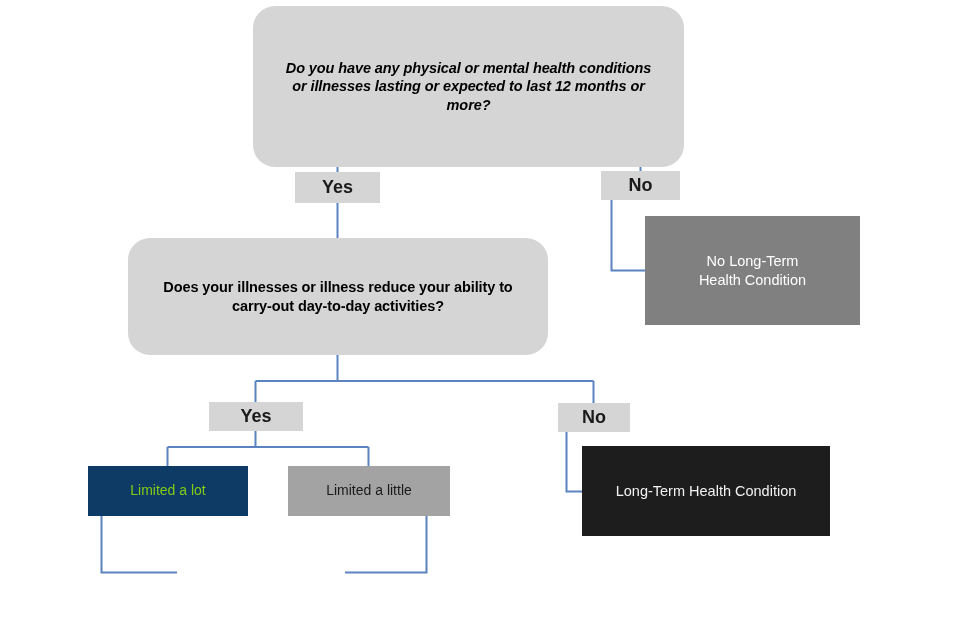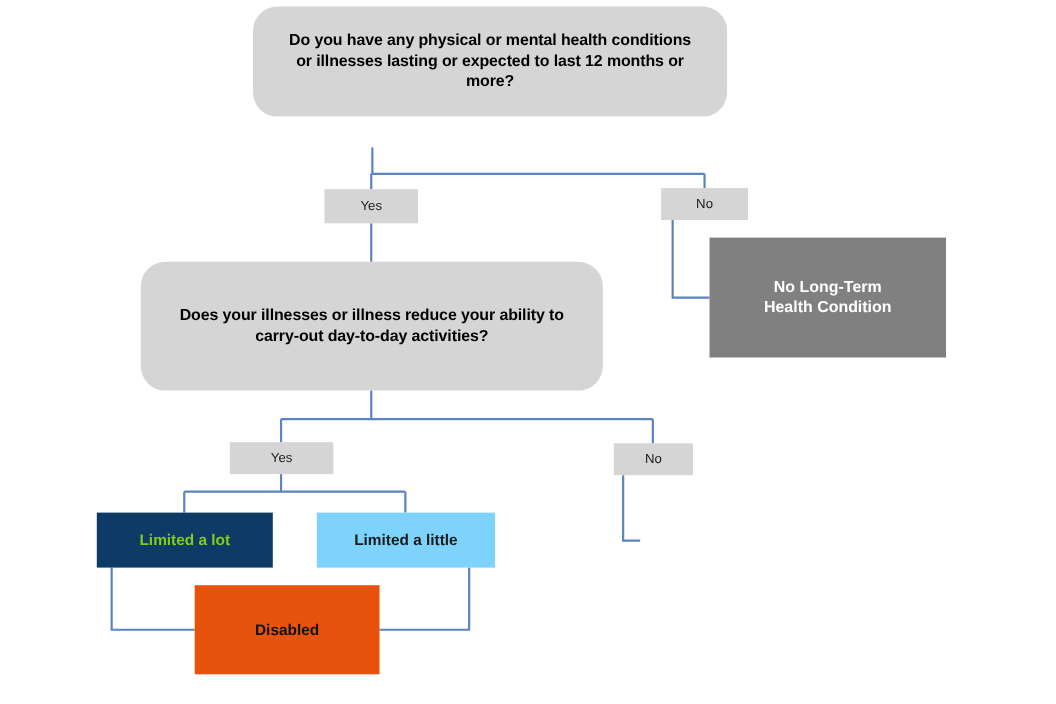--- a/index.html
+++ b/index.html
@@ -30,38 +30,37 @@
   }
   .node {
     position: absolute;
     display: flex;
     align-items: center;
     justify-content: center;
     text-align: center;
     box-sizing: border-box;
     line-height: 1.28;
     white-space: pre-line;
-    font-weight: bold;
   }
   
   .node--question {
     background: #d5d5d5;
     color: #000000;
     font-weight: bold;
     font-size: 14.5px;
     border-radius: 22px;
     padding: 0 26px;
     letter-spacing: -0.1px;
   }
   
   .node--answer {
     background: #d5d5d5;
     color: #1a1a1a;
-    font-size: 12px;
-    font-weight: normal;
+    font-size: 18px;
+    font-weight: bold;
   }
   
   .node--outcome-grey {
     background: #808080;
     color: #ffffff;
     font-size: 14.5px;
   }
   
   .node--outcome-black {
     background: #1d1d1d;
@@ -69,21 +68,21 @@
     font-size: 14.5px;
   }
   
   .node--navy {
     background: #0d3b66;
     color: #84cc16;
     font-size: 14px;
   }
   
   .node--pale {
-    background: #7dd3fc;
+    background: #a3a3a3;
     color: #1a1a1a;
     font-size: 14px;
   }
   
   .node--orange {
     background: #e5530d;
     color: #111111;
     font-size: 14px;
   }
 </style>
@@ -121,35 +120,35 @@
       <path d="M 167.5 447 L 368.5 447"></path>
       <path d="M 167.5 447 L 167.5 466"></path>
       <path d="M 368.5 447 L 368.5 466"></path>
 
       <path d="M 101.5 516 L 101.5 572.5 L 177 572.5"></path>
 
       <path d="M 426.5 516 L 426.5 572.5 L 345 572.5"></path>
     </g>
   </svg>
 
-  <div class="node node--question" style="left:230px; top:6px; width:431px; height:100px;">Do you have any physical or mental health conditions or illnesses lasting or expected to last 12 months or more?</div>
+  <div class="node node--question" style="left:253px; top:6px; width:431px; height:161px;font-style:italic;">Do you have any physical or mental health conditions or illnesses lasting or expected to last 12 months or more?</div>
 
   <div class="node node--answer" style="left:295px; top:172px; width:85px; height:31px;">Yes</div>
 
   <div class="node node--answer" style="left:601px; top:171px; width:79px; height:29px;">No</div>
 
   <div class="node node--outcome-grey" style="left:645px; top:216px; width:215px; height:109px;">No Long-Term
 Health Condition</div>
 
   <div class="node node--question" style="left:128px; top:238px; width:420px; height:117px;">Does your illnesses or illness reduce your ability to carry-out day-to-day activities?</div>
 
   <div class="node node--answer" style="left:209px; top:402px; width:94px; height:29px;">Yes</div>
 
   <div class="node node--answer" style="left:558px; top:403px; width:72px; height:29px;">No</div>
 
   <div class="node node--navy" style="left:88px; top:466px; width:160px; height:50px;">Limited a lot</div>
 
   <div class="node node--pale" style="left:288px; top:466px; width:162px; height:50px;">Limited a little</div>
 
-  <div class="node node--orange" style="left:177px; top:532px; width:168px; height:81px;">Disabled</div>
 
+  <div class="node node--outcome-black" style="left:582px; top:446px; width:248px; height:90px;">Long-Term Health Condition</div>
 
 </div>
 
 </body></html>

